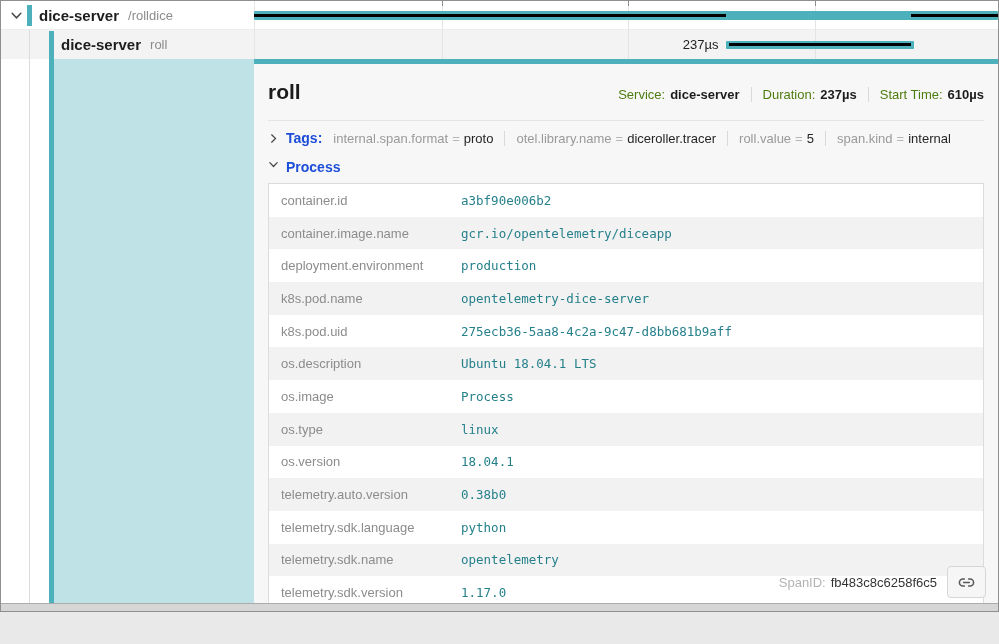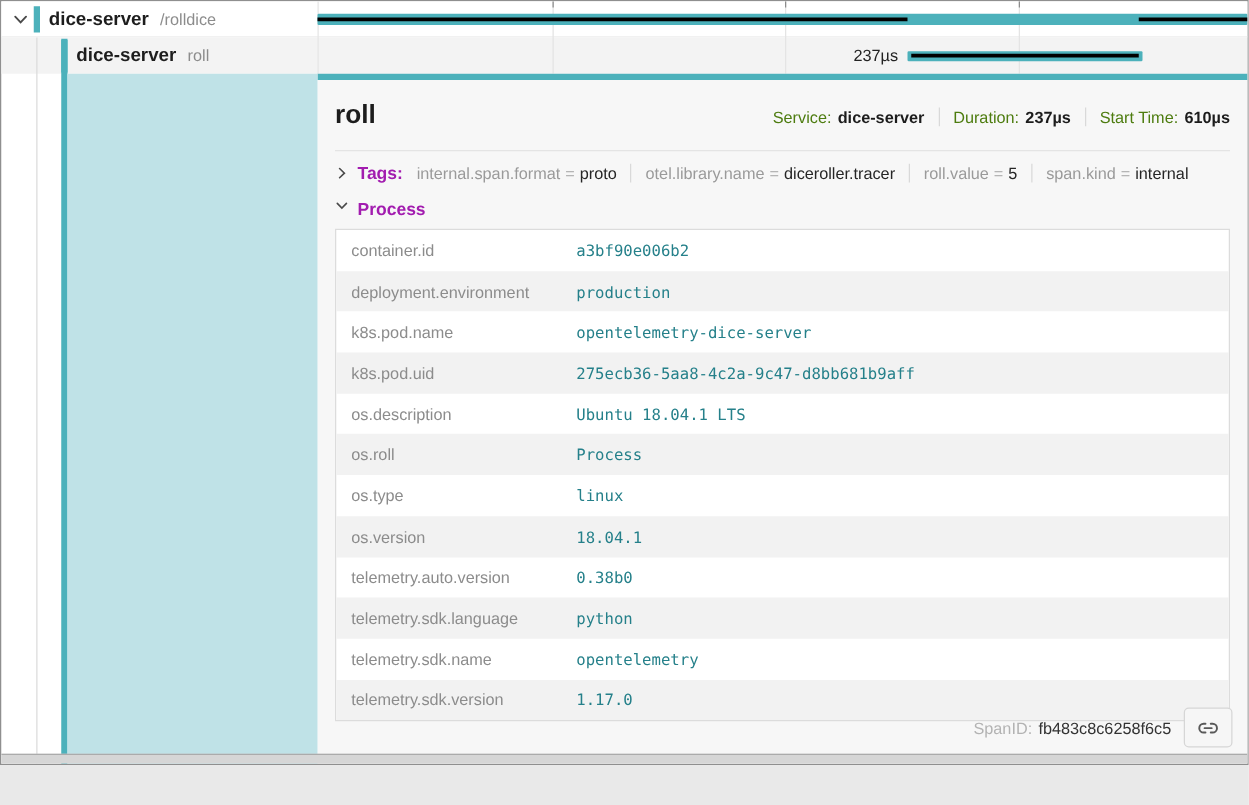--- a/index.html
+++ b/index.html
@@ -39,21 +39,21 @@
   .panel-top{height:5px;background:var(--accent);}
   .panel-inner{position:relative;height:calc(100% - 5px);padding:0 14px;box-sizing:border-box;}
   .detail-header{display:flex;align-items:baseline;justify-content:space-between;padding-top:16px;height:34px;}
   .detail-title{font-size:21px;font-weight:700;color:#1c1c1c;margin:0;}
   .summary{display:flex;align-items:center;font-size:13px;}
   .summary .lbl{color:#4d7c0f;margin-right:5px;}
   .summary .val{color:#1c1c1c;font-weight:700;}
   .vsep{width:1px;height:15px;background:#d9d9d9;margin:0 11px;align-self:center;}
   .hdivider{height:1px;background:#e4e4e4;margin-top:6px;}
   .tags-line{display:flex;align-items:center;padding:9px 0 8px 0;font-size:13px;cursor:pointer;}
-  .section-label{font-weight:700;font-size:14px;color:#a21caf;margin-left:7px;}
+  .section-label{font-weight:700;font-size:14px;color:#1d4ed8;margin-left:7px;}
   .tag-items{display:flex;align-items:flex-start;margin-left:11px;}
   .tag-key{color:#9a9a9a;}
   .tag-eq{color:#b5b5b5;margin:0 4px;}
   .tag-val{color:#262626;}
   .process-line{display:flex;padding:5px 0 6px 0;cursor:pointer;}
   .kv-table{border:1px solid #dcdcdc;background:#fff;margin-top:2px;}
   .kv-row{display:flex;align-items:center;height:32.7px;box-sizing:border-box;}
   .kv-row:nth-child(even){background:#f2f2f2;}
   .kv-key{width:180px;padding-left:12px;font-size:13px;color:#8c8c8c;flex:none;}
   .kv-value{font-family:"DejaVu Sans Mono",monospace;font-size:12.5px;color:var(--valcol);letter-spacing:0;}
@@ -174,37 +174,41 @@
         </span>
         <span class="section-label">Process</span>
       </div>
 
       <div class="kv-table">
         <div class="kv-row">
             <div class="kv-key">container.id</div>
             <div class="kv-value">a3bf90e006b2</div>
           </div>
         <div class="kv-row">
+            <div class="kv-key">container.image.name</div>
+            <div class="kv-value">gcr.io/opentelemetry/diceapp</div>
+          </div>
+        <div class="kv-row">
             <div class="kv-key">deployment.environment</div>
             <div class="kv-value">production</div>
           </div>
         <div class="kv-row">
             <div class="kv-key">k8s.pod.name</div>
             <div class="kv-value">opentelemetry-dice-server</div>
           </div>
         <div class="kv-row">
             <div class="kv-key">k8s.pod.uid</div>
             <div class="kv-value">275ecb36-5aa8-4c2a-9c47-d8bb681b9aff</div>
           </div>
         <div class="kv-row">
             <div class="kv-key">os.description</div>
             <div class="kv-value">Ubuntu 18.04.1 LTS</div>
           </div>
         <div class="kv-row">
-            <div class="kv-key">os.roll</div>
+            <div class="kv-key">os.image</div>
             <div class="kv-value">Process</div>
           </div>
         <div class="kv-row">
             <div class="kv-key">os.type</div>
             <div class="kv-value">linux</div>
           </div>
         <div class="kv-row">
             <div class="kv-key">os.version</div>
             <div class="kv-value">18.04.1</div>
           </div>

